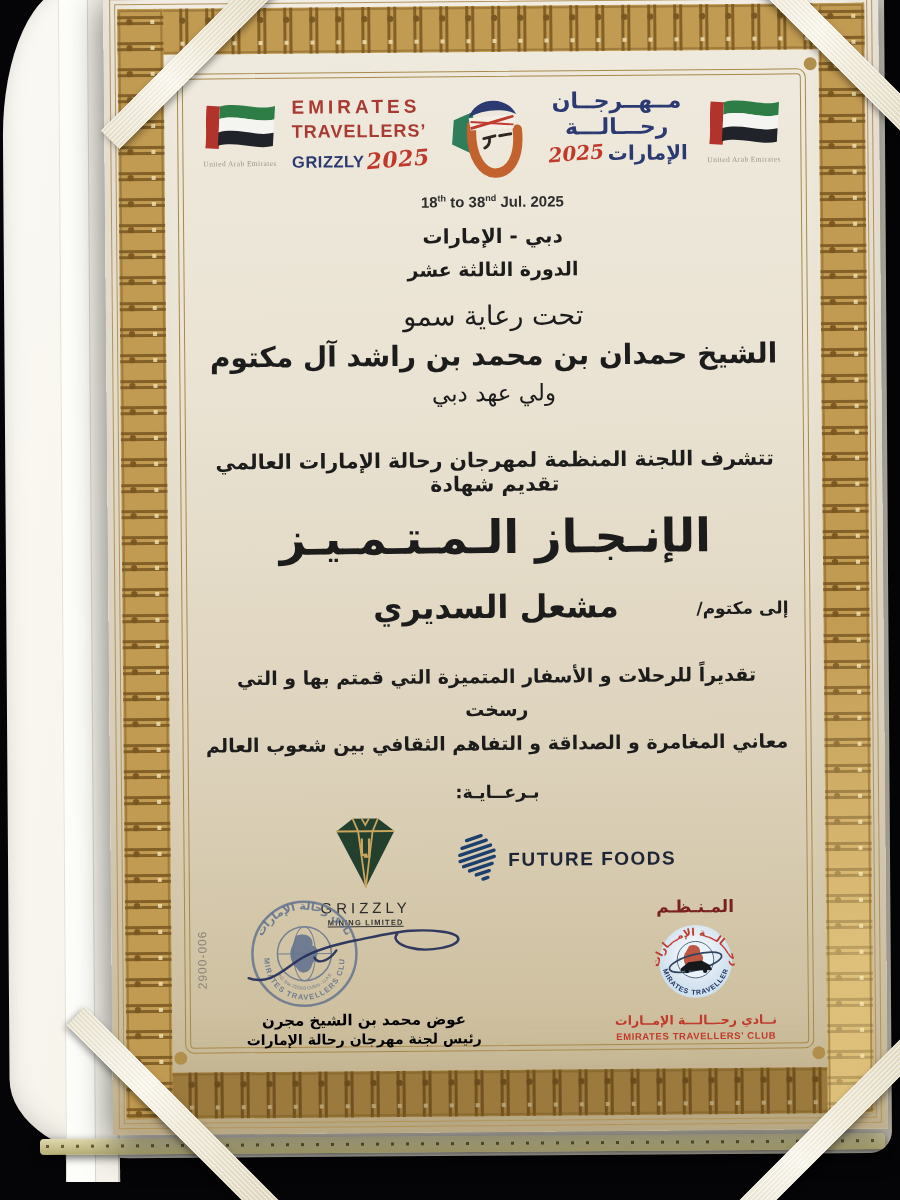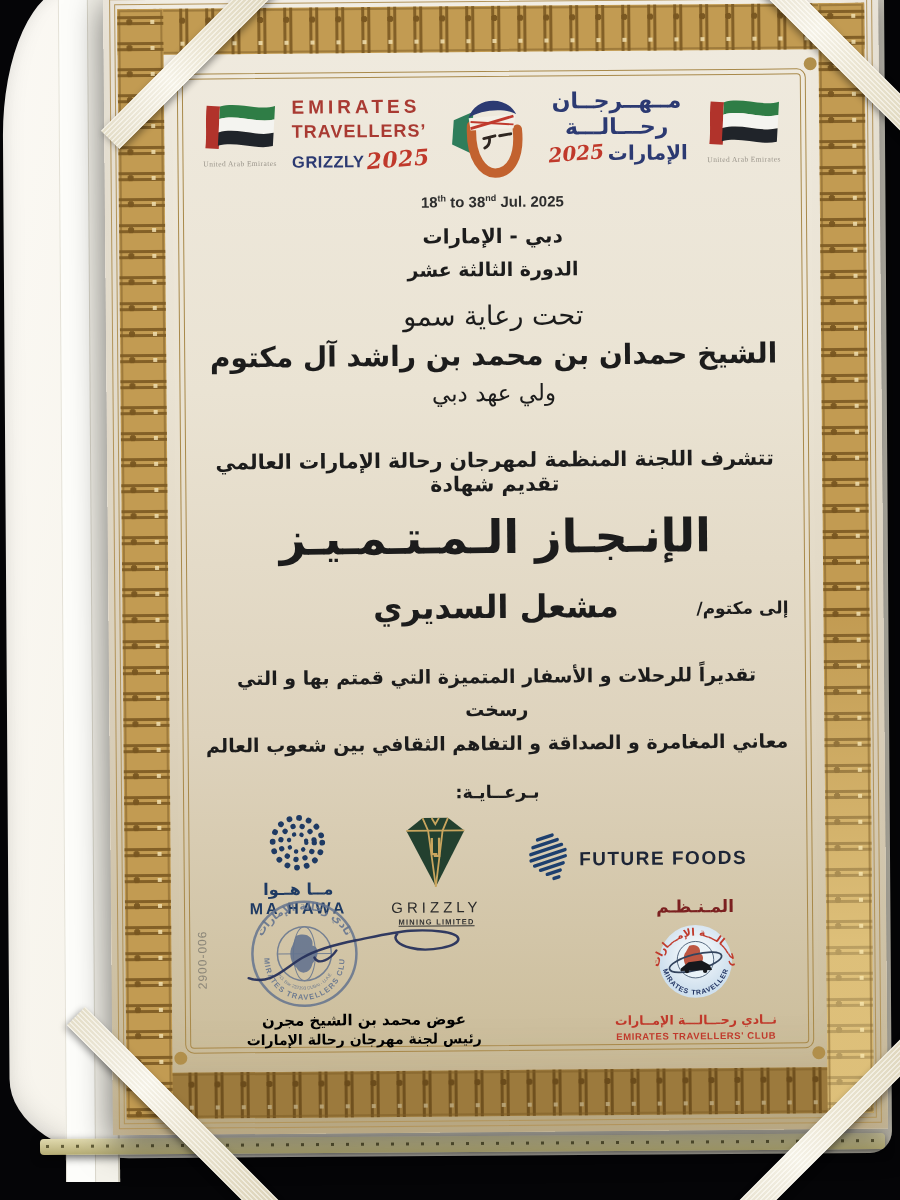--- a/index.html
+++ b/index.html
@@ -207,31 +207,20 @@
       </div>
 
       <div class="ar para">
         <div>تقديراً للرحلات و الأسفار المتميزة التي قمتم بها و التي رسخت</div>
         <div>معاني المغامرة و الصداقة و التفاهم الثقافي بين شعوب العالم</div>
       </div>
 
       <div class="ar sponsored">بـرعــايـة:</div>
 
       <div class="sponsors">
-        <div class="sp">
-          <svg width="62" height="62" viewBox="0 0 70 70">
-            <g stroke="#1e3a63" fill="none" stroke-linecap="round">
-              <circle cx="35" cy="35" r="10" stroke-width="5" stroke-dasharray="0.1 8.5"></circle>
-              <circle cx="35" cy="35" r="19" stroke-width="6" stroke-dasharray="0.1 10.4"></circle>
-              <circle cx="35" cy="35" r="28" stroke-width="6.5" stroke-dasharray="0.1 11"></circle>
-            </g>
-          </svg>
-          <div class="mahawa-ar">مــا هــوا</div>
-          <div class="mahawa-en">MA HAWA</div>
-        </div>
 
         <div class="sp">
           <svg width="76" height="80" viewBox="0 0 84 88">
             <polygon points="10,22 28,8 56,8 74,22 42,84" fill="#23402f"></polygon>
             <g stroke="#c9a55e" fill="none">
               <polyline points="10,22 74,22" stroke-width="2"></polyline>
               <polyline points="28,8 34,22 42,84" stroke-width="2"></polyline>
               <polyline points="56,8 50,22 42,84" stroke-width="2"></polyline>
               <polyline points="38,8 42,15 46,8" stroke-width="2"></polyline>
               <path d="M38 30 v18 h6 M46 30 v20 h-6" stroke-width="2.5"></path>

